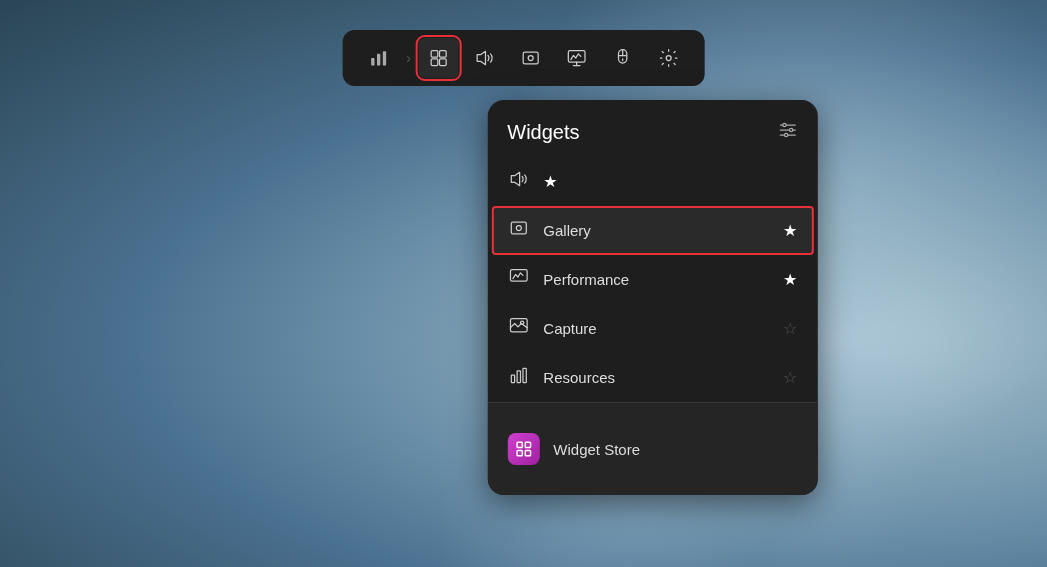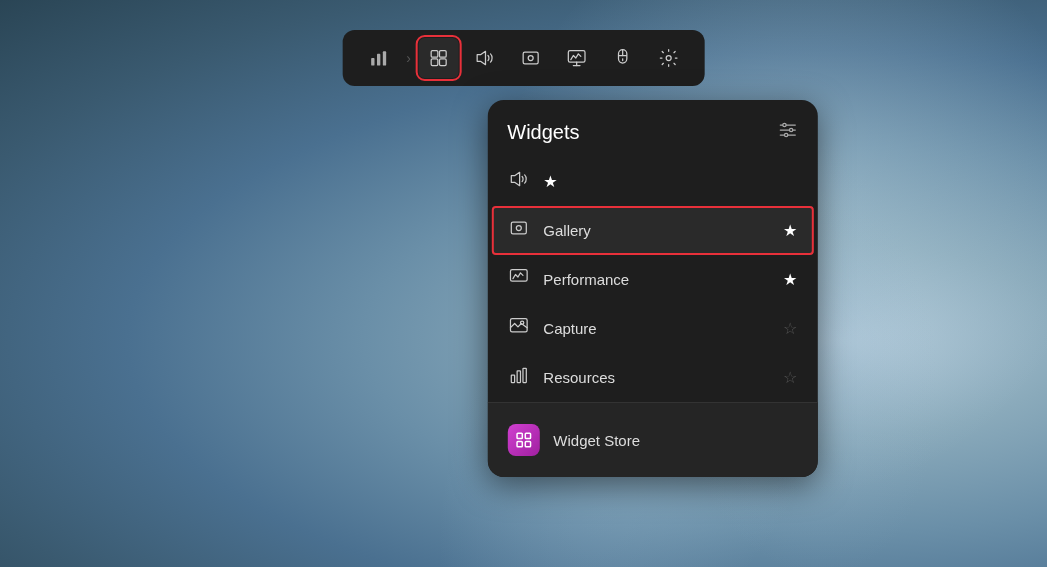--- a/index.html
+++ b/index.html
@@ -170,21 +170,21 @@
       color: #ffffff;
     }
 
     .widget-star.empty {
       color: #555555;
     }
 
     .widget-store-item {
       display: flex;
       align-items: center;
-      padding: 21px 20px;
+      padding: 30px 20px;
       gap: 14px;
       cursor: pointer;
       background: #252525;
       border-top: 1px solid #333;
     }
 
     .widget-store-icon {
       width: 32px; height: 32px;
       background: linear-gradient(135deg, #d040d0, #a020a0);
       border-radius: 8px;

